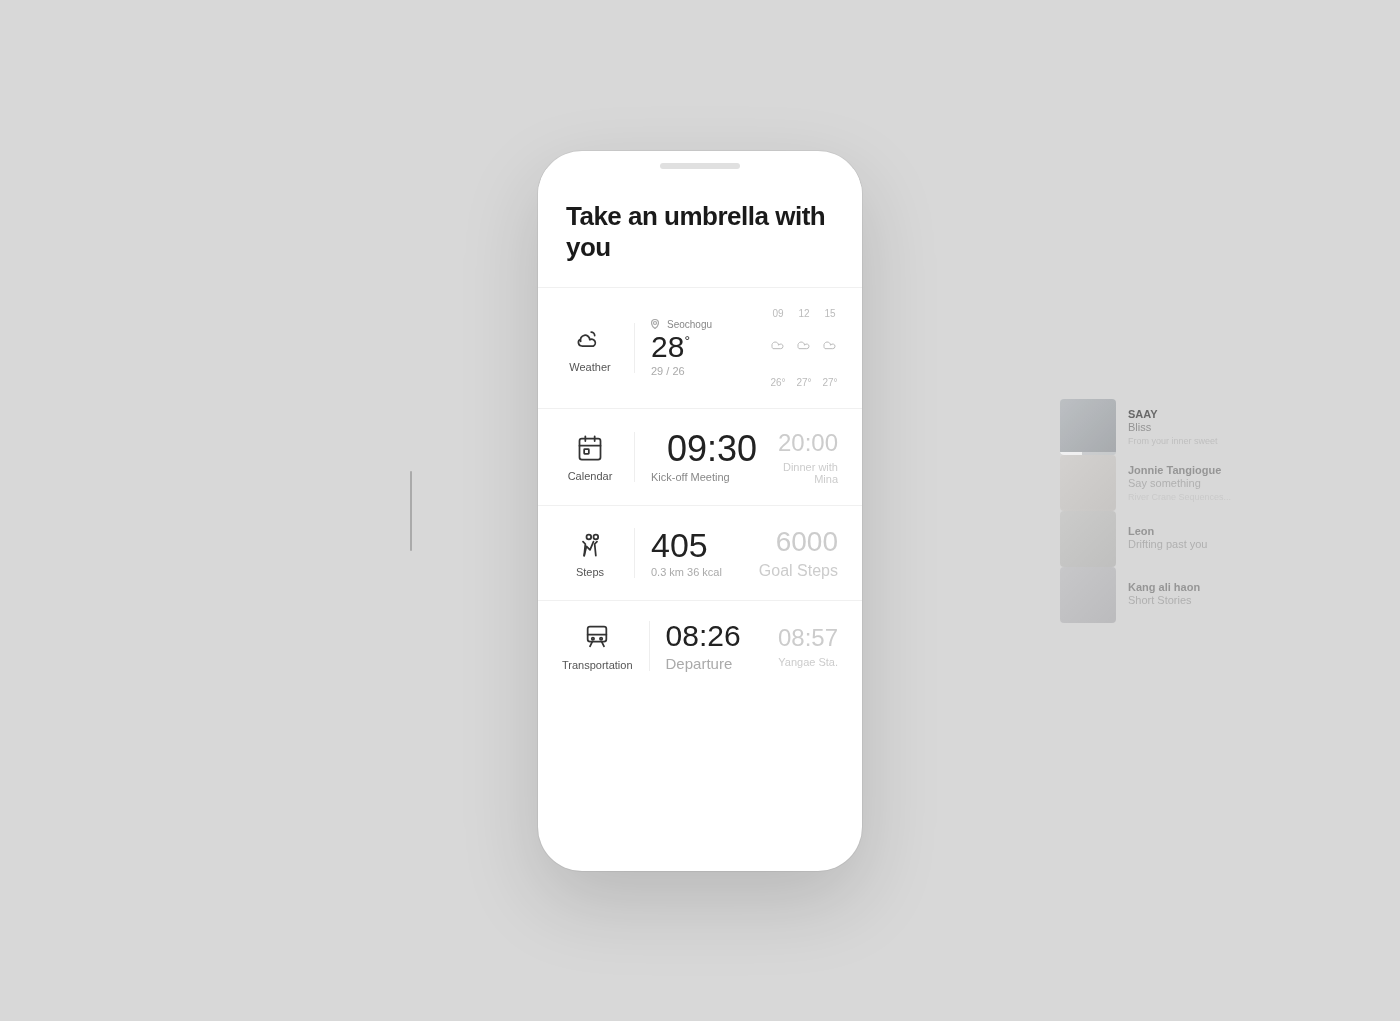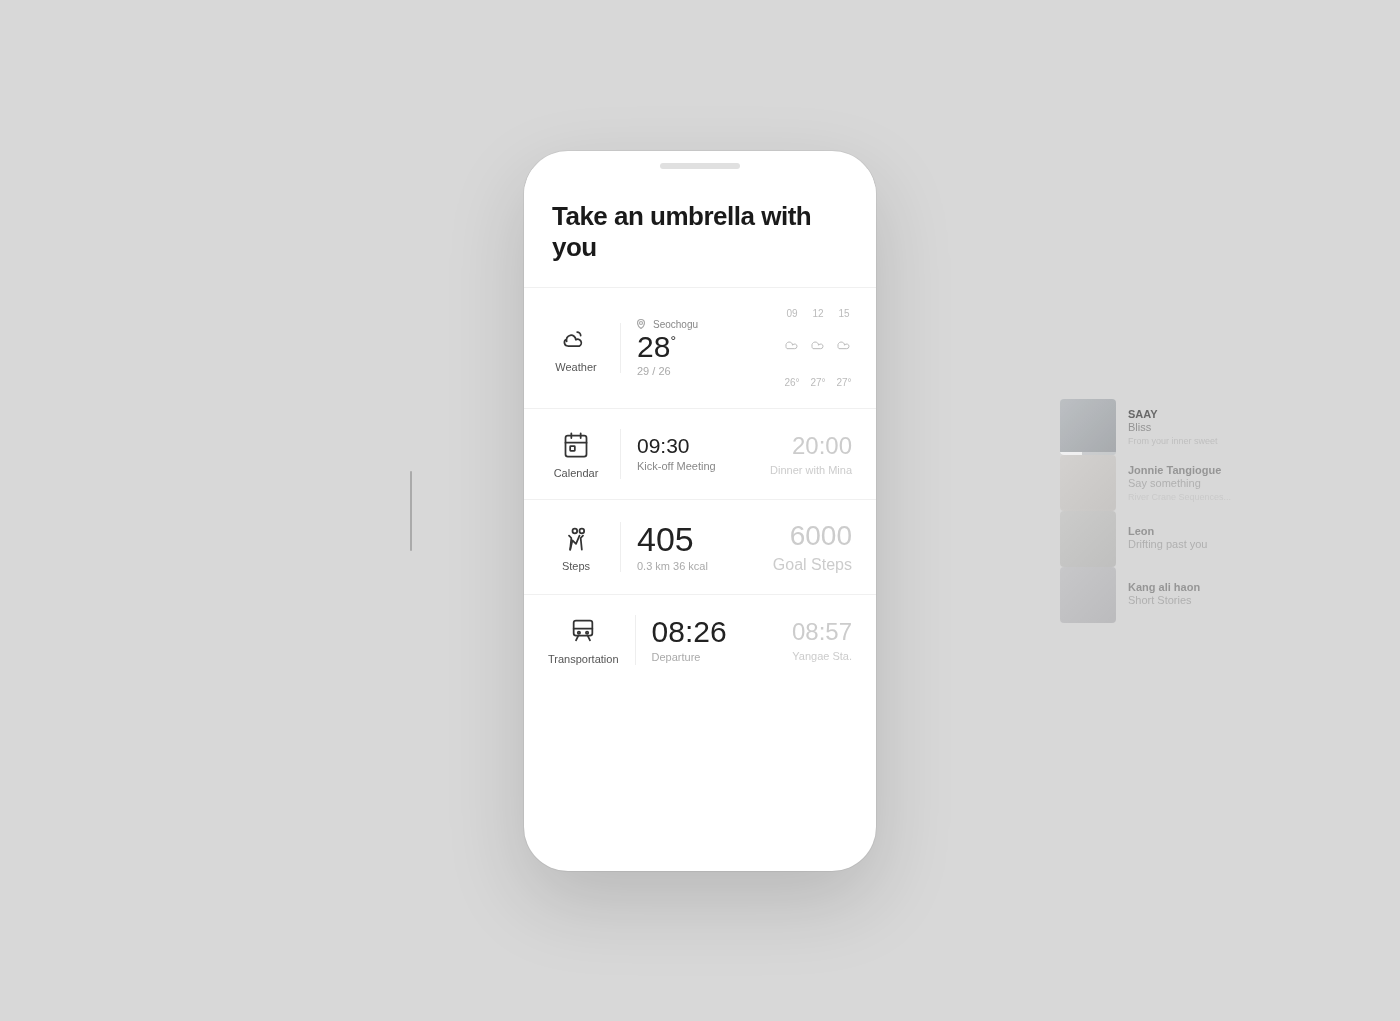--- a/index.html
+++ b/index.html
@@ -21,21 +21,21 @@
       height: 1021px;
       background: #d8d8d8;
     }
 
     
     .phone {
       position: absolute;
       left: 50%;
       top: 50%;
       transform: translate(-50%, -50%);
-      width: 352px;
+      width: 324px;
       height: 720px;
       background: #ffffff;
       border-radius: 44px;
       box-shadow: 0 30px 80px rgba(0,0,0,0.15), 0 0 0 1px rgba(0,0,0,0.05);
       overflow: hidden;
       display: flex;
       flex-direction: column;
     }
 
     .phone-notch {
@@ -181,24 +181,25 @@
       stroke-width: 1.5;
     }
 
     .forecast-temp {
       font-size: 10px;
       color: #bbb;
     }
 
     
     .event-main {
-      font-size: 21px;
+      font-size: 36px;
       font-weight: 300;
       color: #222;
       line-height: 1;
+      margin-left: 16px;
     }
 
     .event-name {
       font-size: 11px;
       color: #888;
       margin-top: 4px;
     }
 
     .event-secondary {
       margin-left: auto;
@@ -250,21 +251,21 @@
 
     
     .transport-time {
       font-size: 30px;
       font-weight: 300;
       color: #222;
       line-height: 1;
     }
 
     .transport-label {
-      font-size: 11px;
+      font-size: 15px;
       color: #aaa;
       margin-top: 4px;
     }
 
     .transport-secondary {
       margin-left: auto;
       text-align: right;
     }
 
     .transport-time-secondary {

